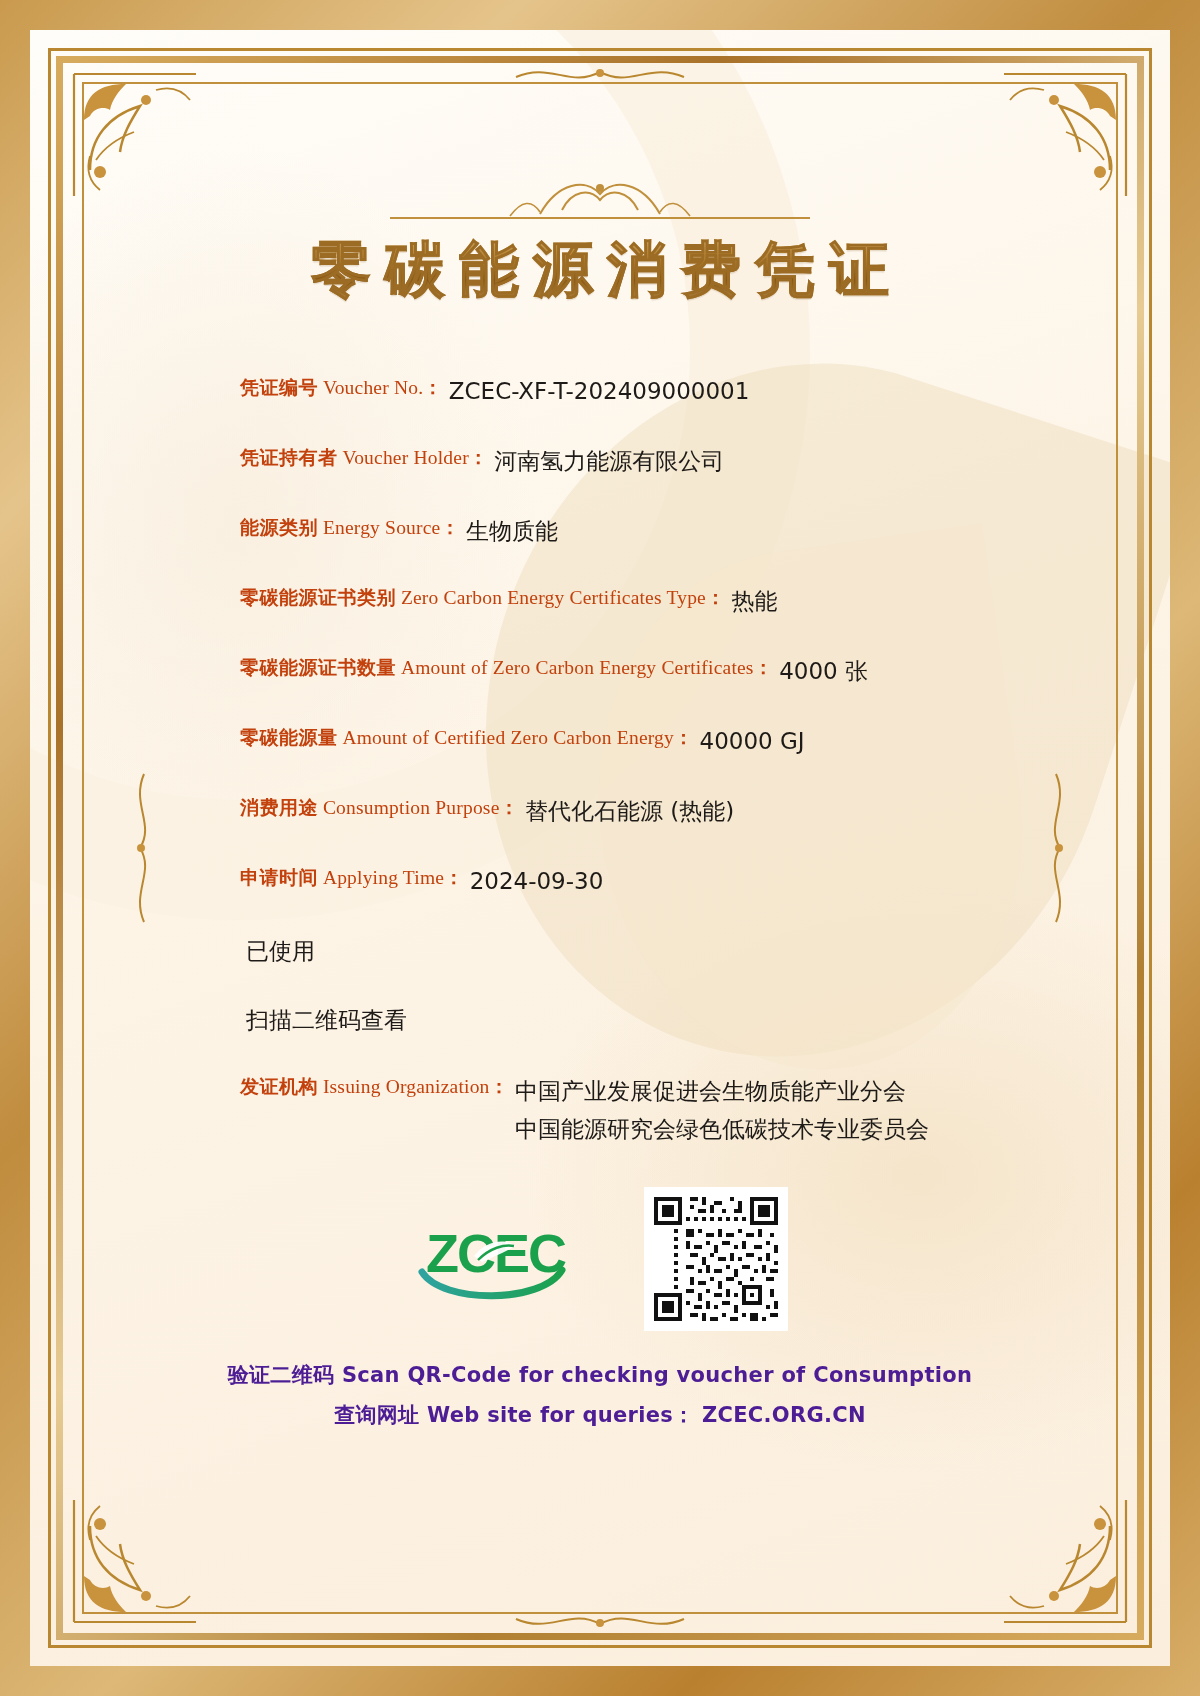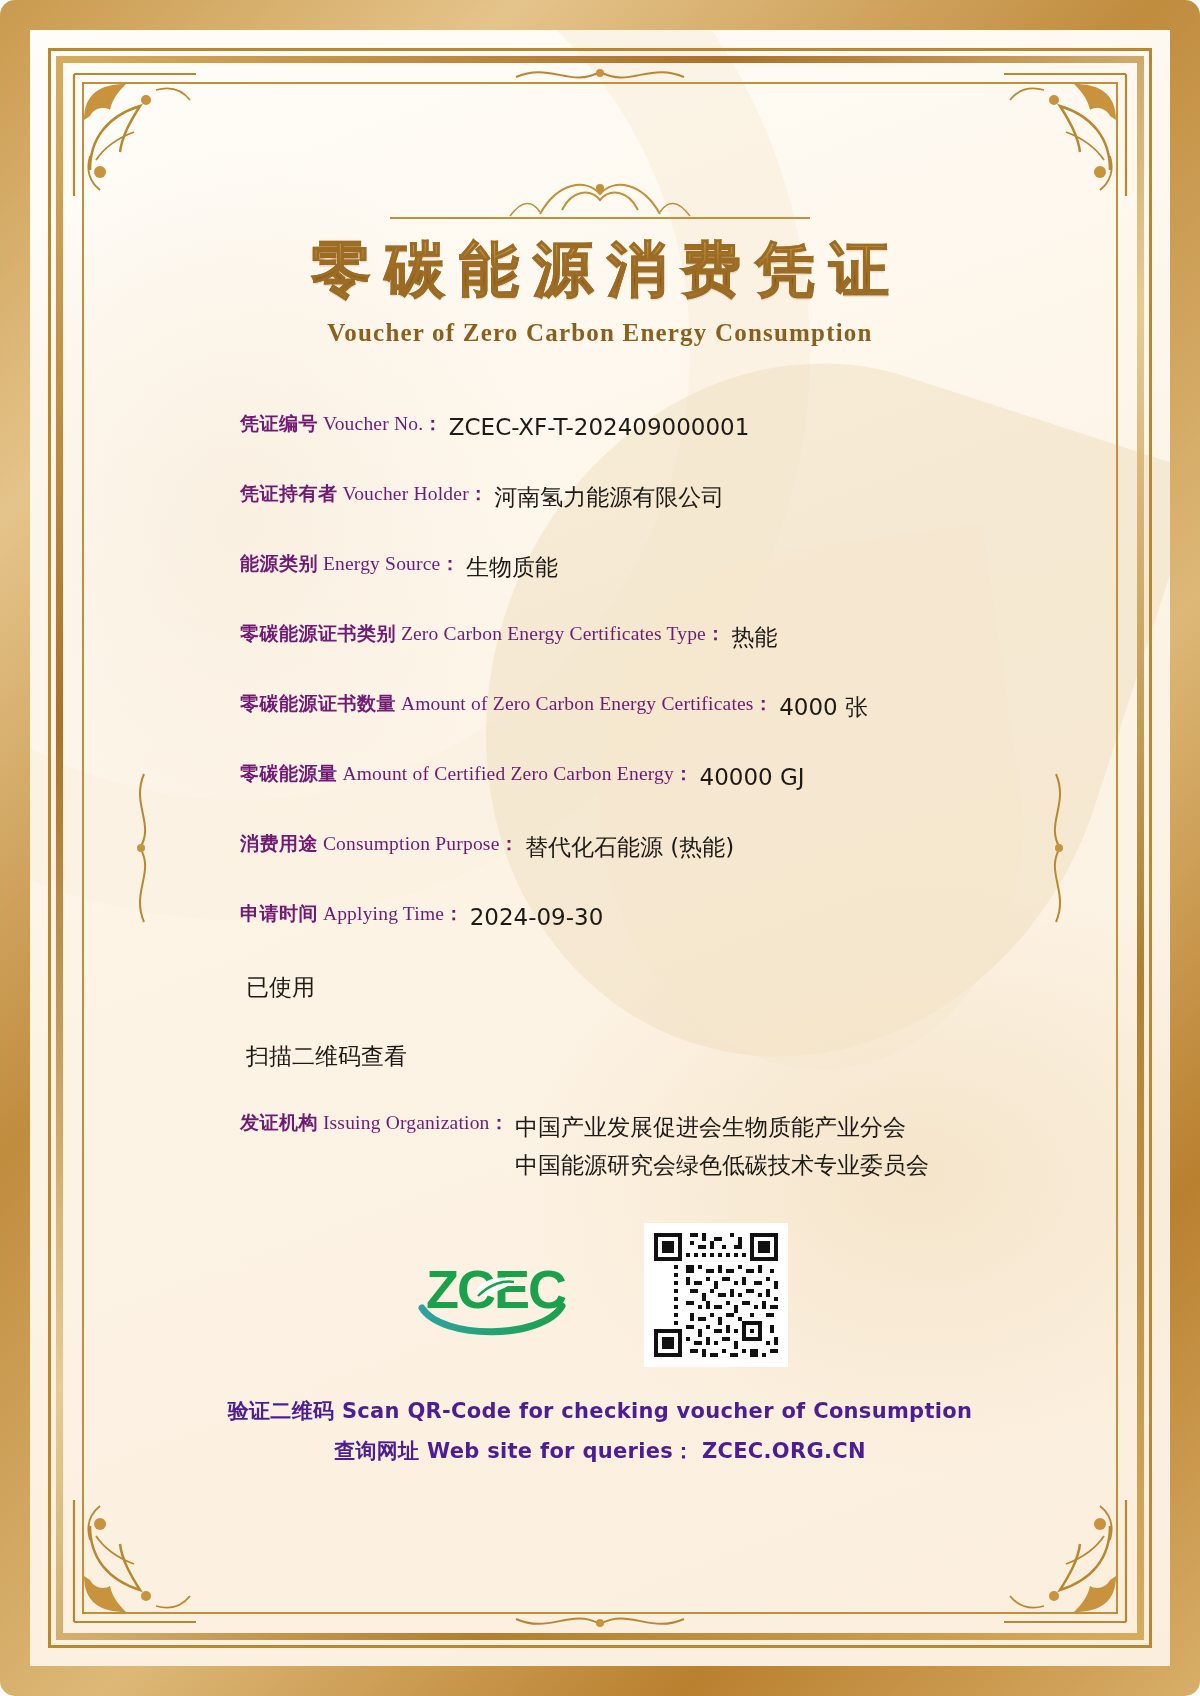--- a/index.html
+++ b/index.html
@@ -15,21 +15,20 @@
   }
 
   
   .certificate {
     position: relative;
     width: 1200px;
     height: 1696px;
     box-sizing: border-box;
     background: linear-gradient(135deg, #c99a4e 0%, #e5c48b 18%, #c08c3e 40%, #ddb877 62%, #b9802f 82%, #d8ae68 100%);
     padding: 30px;
-    border-radius: 15px;
   }
 
   .inner-page {
     position: relative;
     width: 100%;
     height: 100%;
     box-sizing: border-box;
     background: #fdf6ec;
     overflow: hidden;
   }
@@ -153,21 +152,21 @@
   .field-row {
     display: flex;
     align-items: flex-start;
     margin-bottom: 32px;
     font-size: 19.5px;
     color: #231f1c;
     line-height: 1.5;
   }
   .field-label {
     white-space: nowrap;
-    color: #701a75;
+    color: #c2410c;
     text-align: center;
   }
   .field-label .cn {
     font-family: "DejaVu Sans", "Liberation Sans", sans-serif;
     font-weight: 700;
     font-size: 19px;
     letter-spacing: 0.5px;
   }
   .field-label .en {
     font-family: "Liberation Serif", "DejaVu Serif", serif;
@@ -336,21 +335,20 @@
               <path d="M0 48 H420"></path>
               <path d="M150 44 C168 12 196 8 210 24 C224 8 252 12 270 44"></path>
               <path d="M172 40 C182 20 200 18 210 30 C220 18 238 20 248 40"></path>
               <circle cx="210" cy="18" r="4" fill="#c0903c" stroke="none"></circle>
               <path d="M120 46 C132 30 142 30 150 42" stroke-width="1.6"></path>
               <path d="M300 46 C288 30 278 30 270 42" stroke-width="1.6"></path>
             </g>
           </svg>
         </div>
         <div class="title-cn">零碳能源消费凭证</div>
-        <div class="title-en">Voucher of Zero Carbon Energy Consumption</div>
       </div>
 
       <div class="fields">
 
         <div class="field-row">
           <div class="field-label">
             <span class="cn">凭证编号</span>
             <span class="en">Voucher No.</span><span class="cn">：</span>
           </div>
           <div class="field-value">ZCEC-XF-T-202409000001</div>

